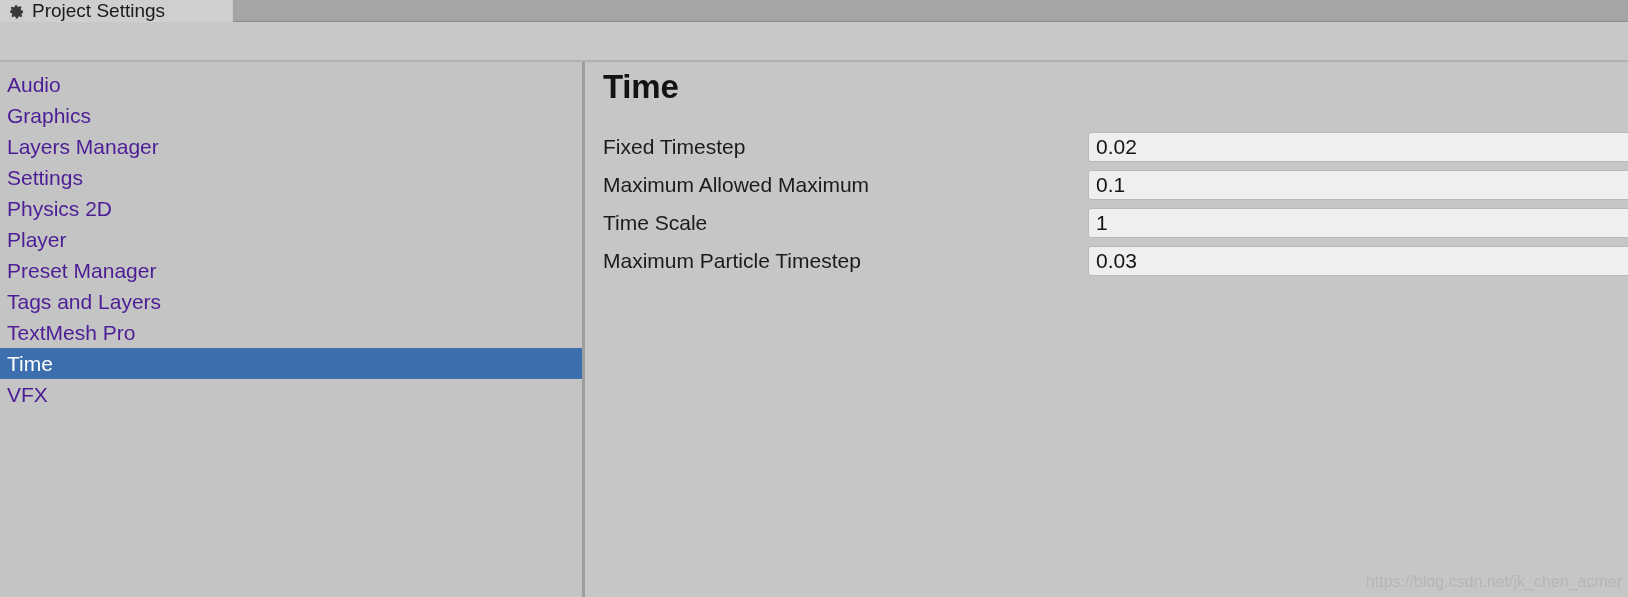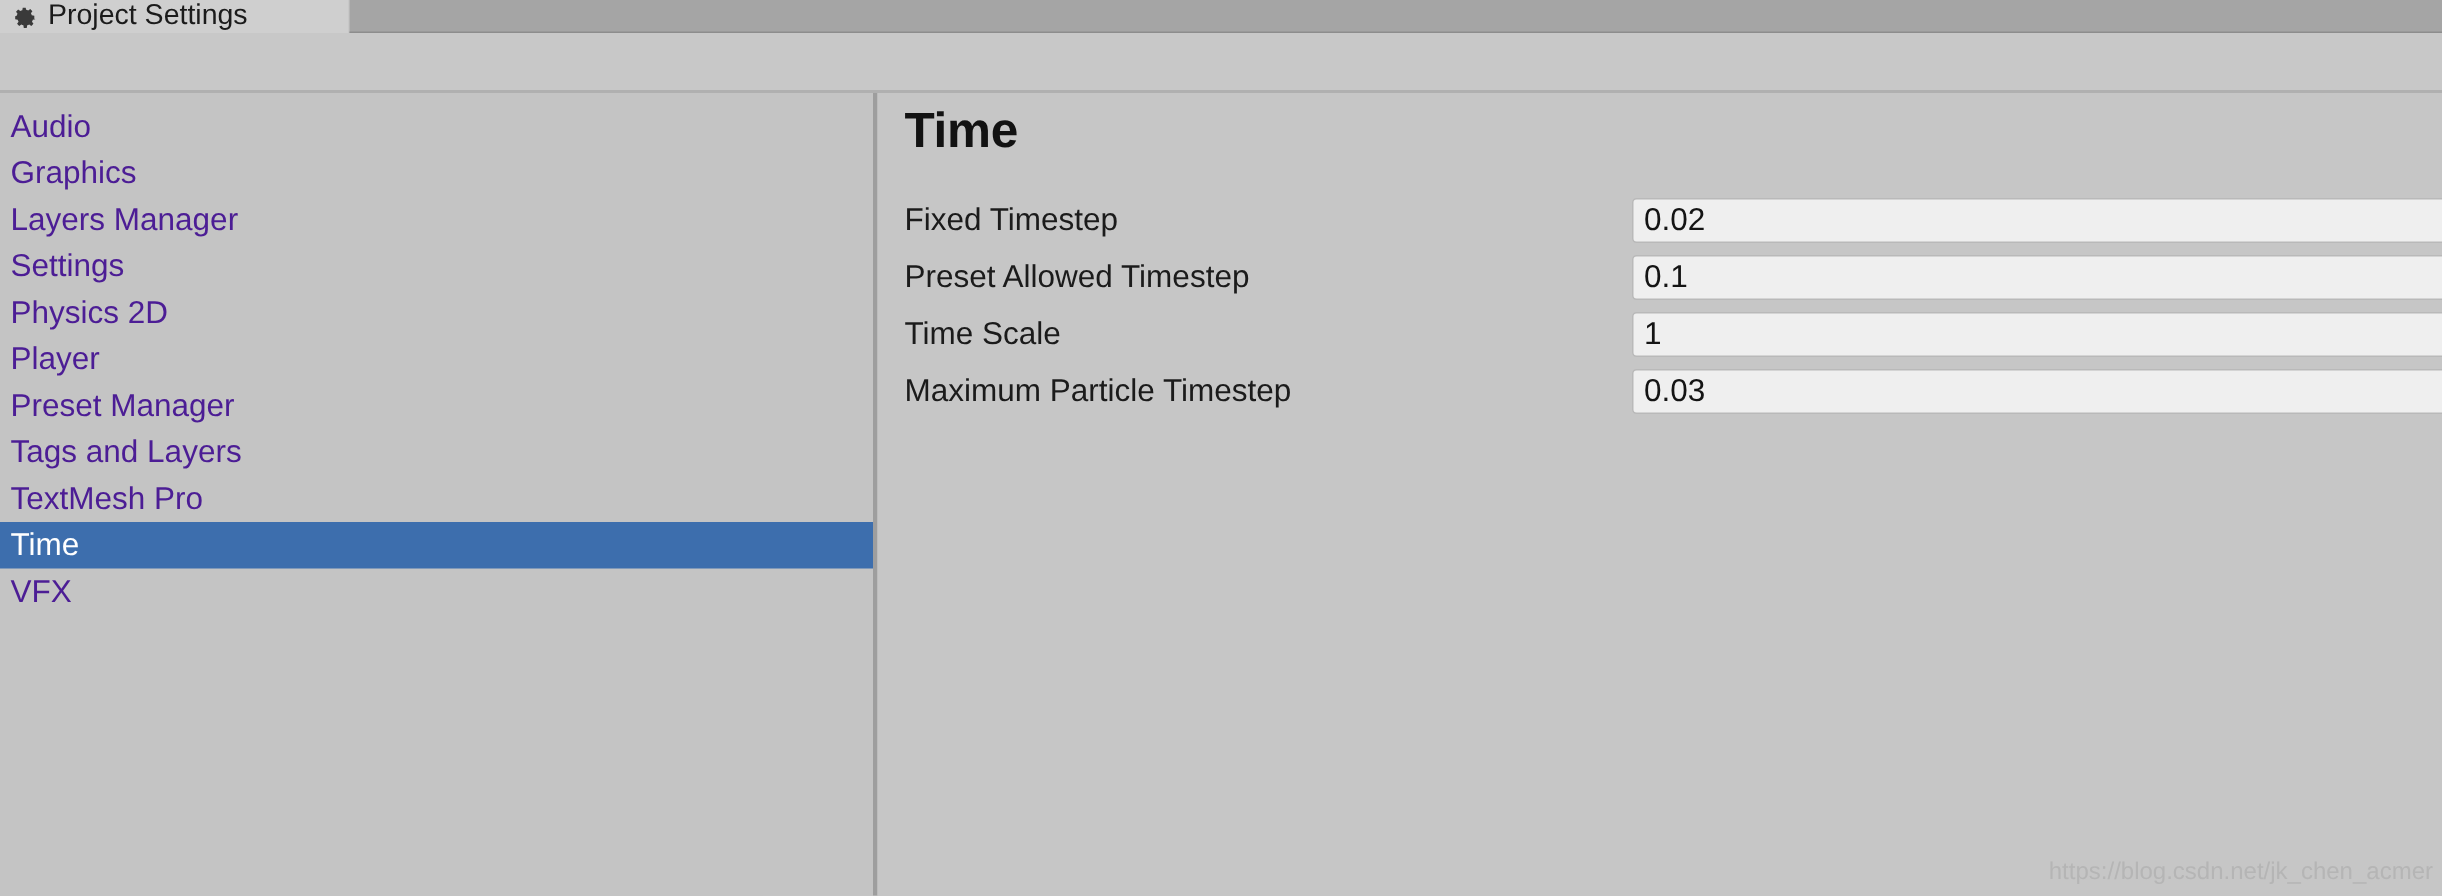--- a/index.html
+++ b/index.html
@@ -272,21 +272,21 @@
     <div class="splitter"></div>
 
     <div class="content">
       <div class="panel-title">Time</div>
       <div class="fields" id="field-list">
           <div class="field-row">
             <div class="field-label">Fixed Timestep</div>
             <div class="field-input">0.02</div>
           </div>
           <div class="field-row">
-            <div class="field-label">Preset Allowed Timestep</div>
+            <div class="field-label">Maximum Allowed Maximum</div>
             <div class="field-input">0.1</div>
           </div>
           <div class="field-row">
             <div class="field-label">Time Scale</div>
             <div class="field-input">1</div>
           </div>
           <div class="field-row">
             <div class="field-label">Maximum Particle Timestep</div>
             <div class="field-input">0.03</div>
           </div>

